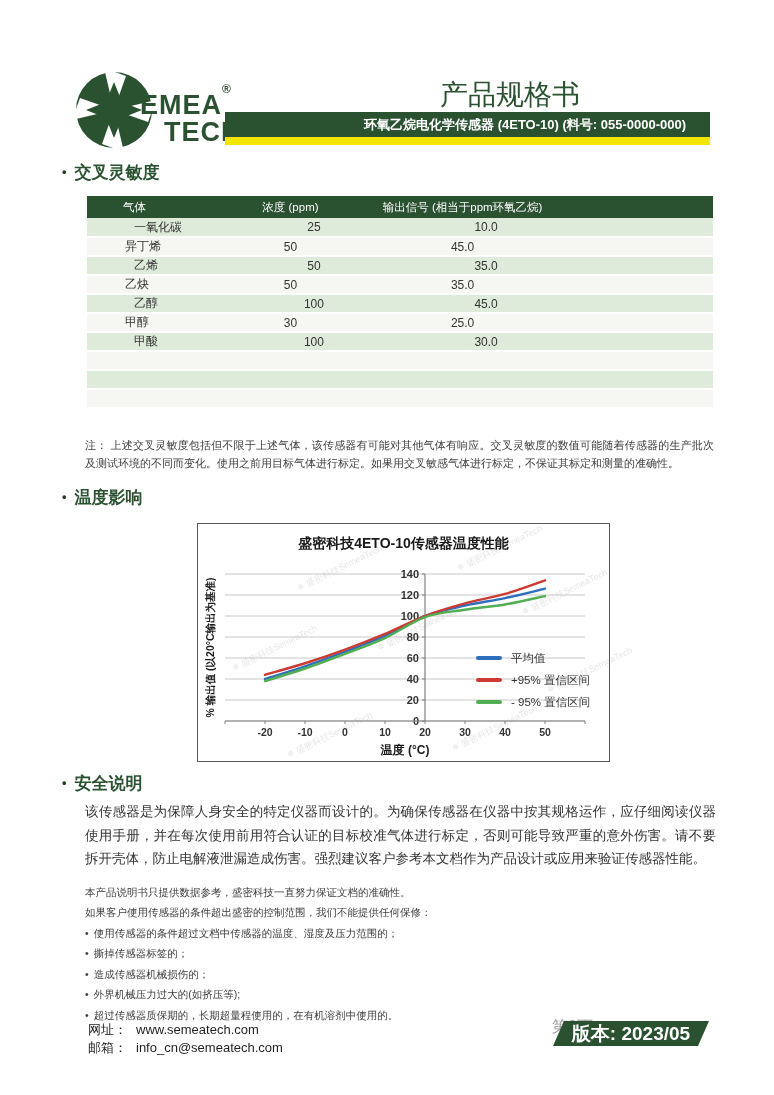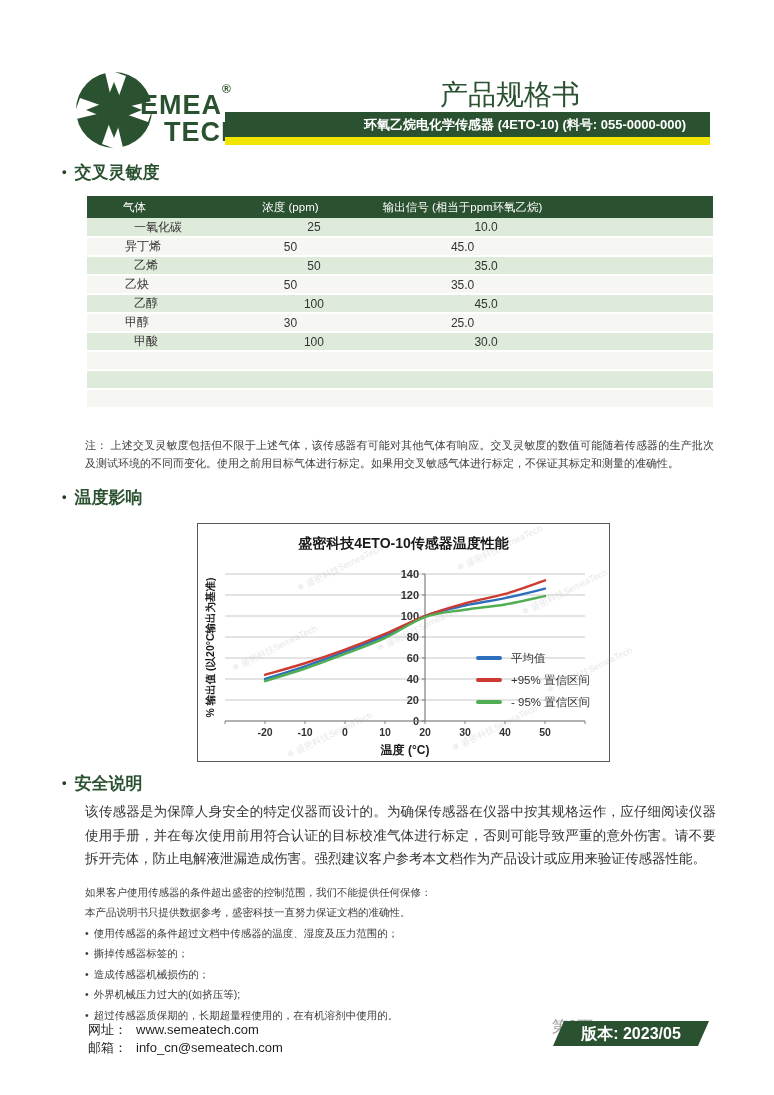--- a/index.html
+++ b/index.html
@@ -49,21 +49,21 @@
   .disclaimer { position:absolute; left:85px; top:882px; width:631px; font-size:10.5px; color:#3d3d3d; line-height:1.95; }
   .disc-bullet { display:flex; }
   .disc-bullet .b { margin-right:5px; }
 
   
   .footer-left { position:absolute; left:88px; top:1021px; font-size:13px; color:#1f1f1f; line-height:1.4; }
   .footer-left .row { display:flex; }
   .footer-left .lab { width:48px; }
   .footer-left a { color:#1f1f1f; text-decoration:none; }
   .page-num { position:absolute; left:512px; top:1017px; font-size:16px; color:#9b9b9b;margin-left:40px; }
-  .ver-badge { position:absolute; left:553px; top:1021px; width:156px; height:25px; background:#2a5130; color:#fff; font-size:16px; font-weight:bold; text-align:center; line-height:25px; clip-path:polygon(11px 0, 100% 0, calc(100% - 11px) 100%, 0 100%); }
+  .ver-badge { position:absolute; left:553px; top:1021px; width:156px; height:25px; background:#2a5130; color:#fff; font-size:19px; font-weight:bold; text-align:center; line-height:25px; clip-path:polygon(11px 0, 100% 0, calc(100% - 11px) 100%, 0 100%); }
 </style>
 </head>
 <body>
 
 <div class="page">
 
   <div class="logo">
     <svg width="80" height="92" viewBox="0 0 80 92">
       <circle cx="40" cy="46" r="38" fill="#2a5130"></circle>
       <polygon points="40,46 30,4 52,12" fill="#fff"></polygon>
@@ -252,22 +252,22 @@
       </div>
   </div>
 
   <div id="sec3" class="sec-head">
     <span class="bullet">•</span><span>安全说明</span>
   </div>
 
   <div class="safety">该传感器是为保障人身安全的特定仪器而设计的。为确保传感器在仪器中按其规格运作，应仔细阅读仪器使用手册，并在每次使用前用符合认证的目标校准气体进行标定，否则可能导致严重的意外伤害。请不要拆开壳体，防止电解液泄漏造成伤害。强烈建议客户参考本文档作为产品设计或应用来验证传感器性能。</div>
 
   <div class="disclaimer" id="disclaimer">
+      <div>本产品说明书只提供数据参考，盛密科技一直努力保证文档的准确性。</div>
       <div>如果客户使用传感器的条件超出盛密的控制范围，我们不能提供任何保修：</div>
-      <div>本产品说明书只提供数据参考，盛密科技一直努力保证文档的准确性。</div>
       <div class="disc-bullet">
         <span class="b">•</span>
         <span>使用传感器的条件超过文档中传感器的温度、湿度及压力范围的；</span>
       </div>
       <div class="disc-bullet">
         <span class="b">•</span>
         <span>撕掉传感器标签的；</span>
       </div>
       <div class="disc-bullet">
         <span class="b">•</span>

